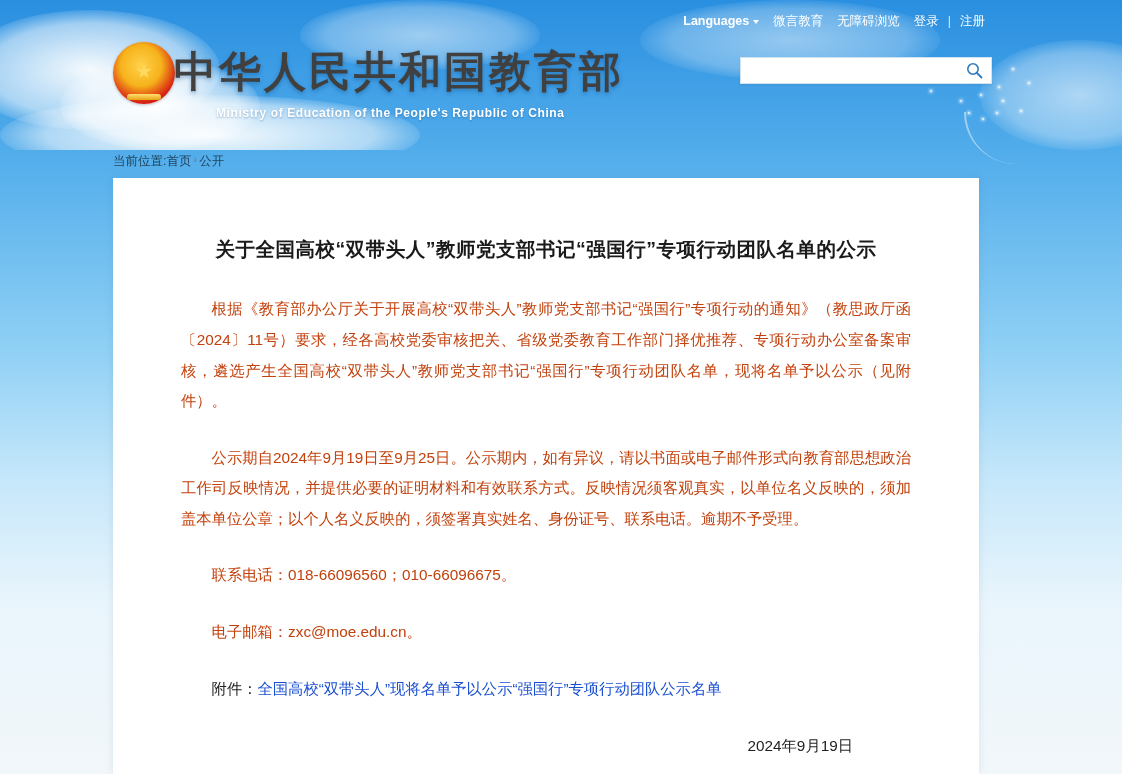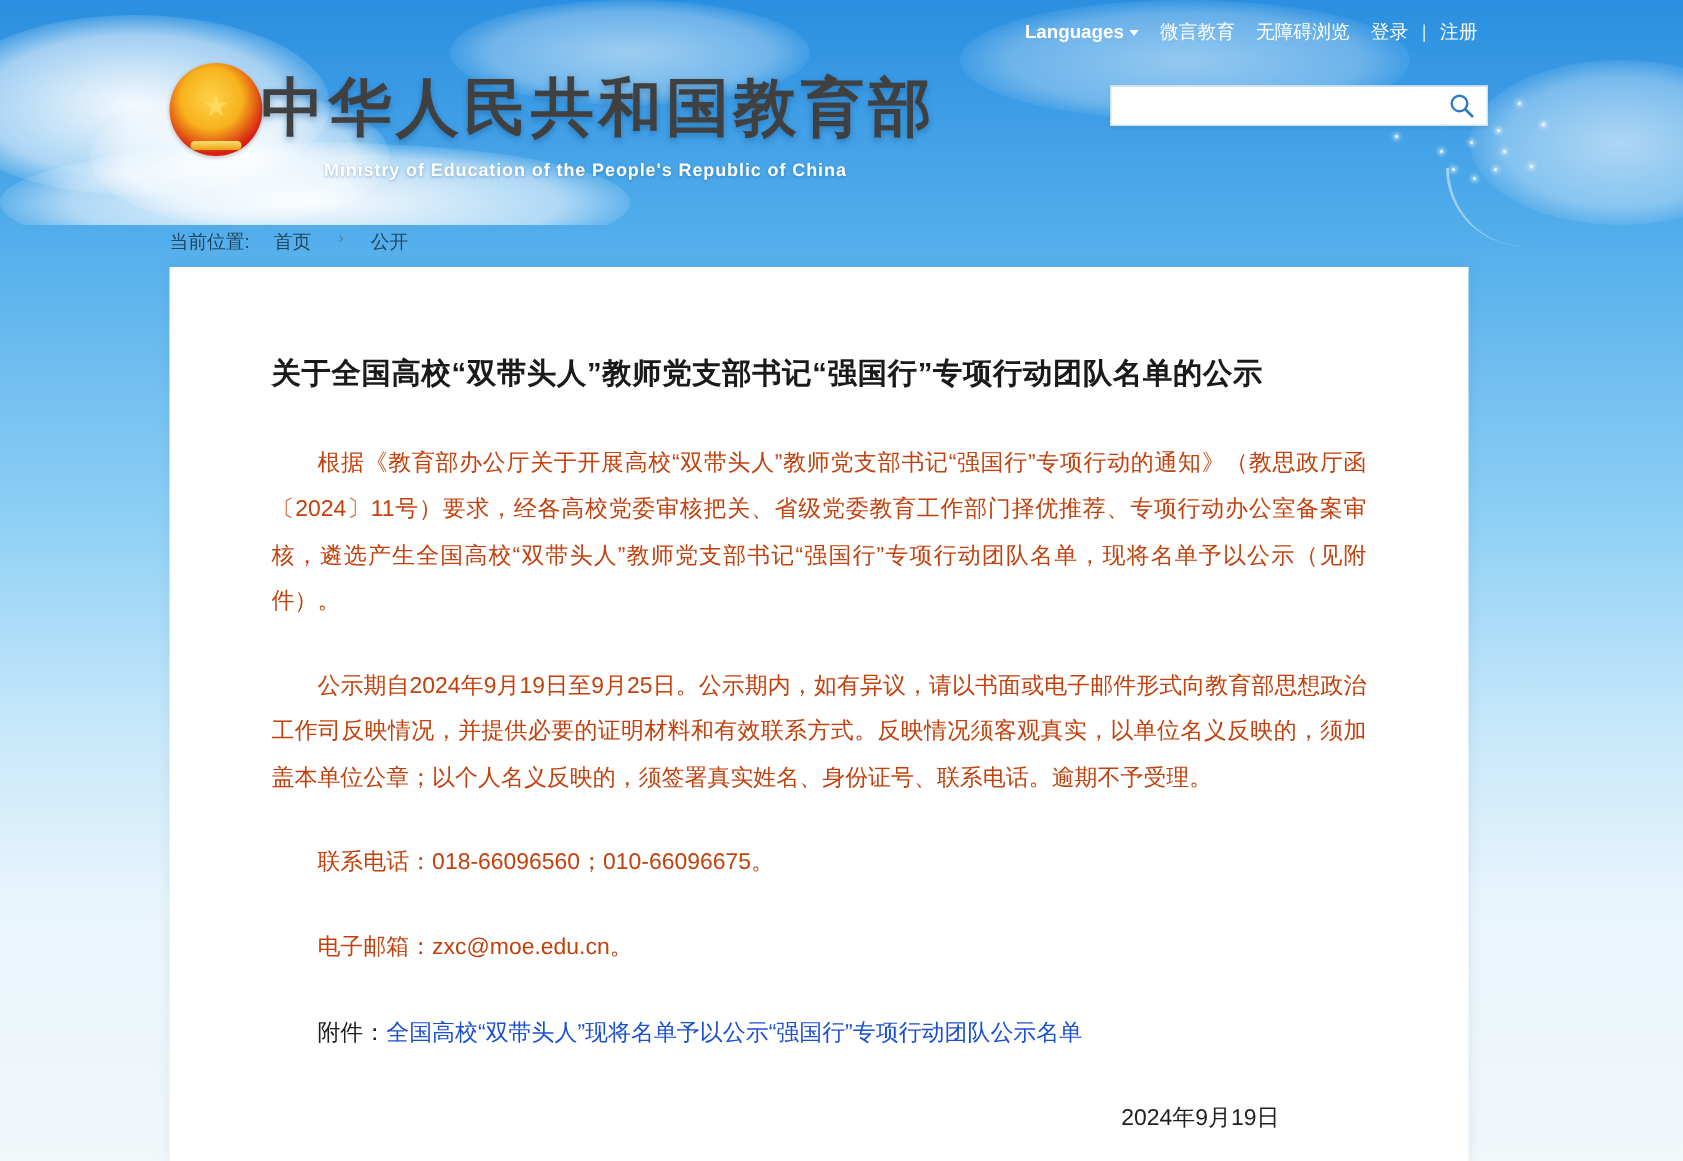--- a/index.html
+++ b/index.html
@@ -112,37 +112,38 @@
   .search-btn {
     width: 34px; height: 100%; border: 0; background: transparent;
     cursor: pointer; display: flex; align-items: center; justify-content: center;
   }
   .search-btn svg { display: block; }
 
   
   .breadcrumb {
     position: absolute; left: 113px; top: 153px;
     font-size: 12.5px; color: #2b4a63;
-    display: flex; align-items: flex-start; gap: 16px;
+    display: flex; align-items: flex-start; gap: 0;
   }
   .breadcrumb .label { color: #20465f; }
   .breadcrumb a { color: #20465f; text-decoration: none; }
   .bc-sep { color: #5a7f96; font-size: 11px; margin: 0 2px; }
 
   
   .card {
     position: absolute; left: 113px; top: 178px;
     width: 866px; height: 596px;
     background: #ffffff;
     box-shadow: 0 0 8px rgba(40,90,130,.12);
   }
   .article {
     padding: 44px 68px 0 68px;
   }
   .art-title {
+    text-align: center;
     font-size: 19.5px; font-weight: bold; color: #1a1a1a;
     line-height: 1.5;
     letter-spacing: .5px;
   }
   .art-body { margin-top: 30px; }
   .art-body p {
     margin: 0 0 26px 0;
     font-size: 15.3px; color: #c2410c;
     line-height: 2.0;
     text-align: justify;

